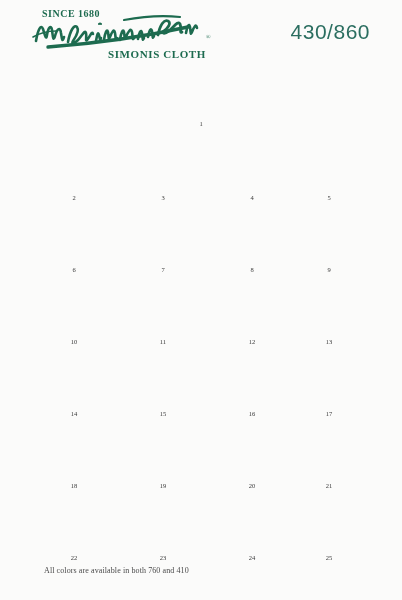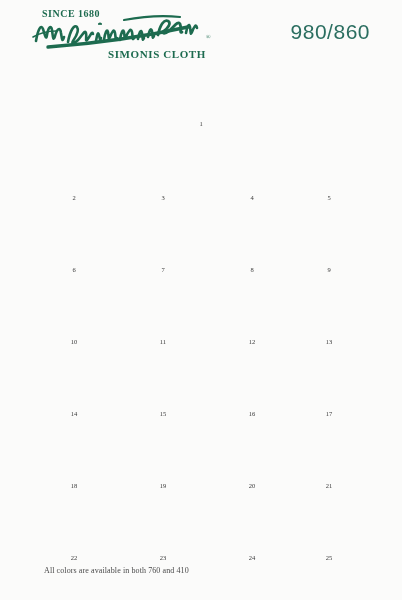--- a/index.html
+++ b/index.html
@@ -207,21 +207,21 @@
         <path d="M20 36 C60 33, 110 27, 160 16" stroke-width="3.4"></path>
         <path d="M96 9 C112 6, 134 4, 152 6" stroke-width="2.2"></path>
       </g>
     </svg>
 
     <div id="registered-mark">®</div>
 
     <div id="cloth-label">SIMONIS CLOTH</div>
   </div>
 
-  <div id="series-title">980/860</div>
+  <div id="series-title">430/860</div>
 </div>
 
 <div id="hero-swatch-wrap">
   <div id="hero-swatch" class="swatch">
     <div class="cloth" style="background-image: linear-gradient(45deg, rgba(255, 255, 255, 0.055) 25%, transparent 25%, transparent 75%, rgba(255, 255, 255, 0.055) 75%), linear-gradient(45deg, rgba(0, 0, 0, 0.055) 25%, transparent 25%, transparent 75%, rgba(0, 0, 0, 0.055) 75%), linear-gradient(rgb(11, 122, 75), rgb(11, 122, 75));"></div>
   </div>
   <div id="hero-number">1</div>
 </div>
 
 <div id="swatch-grid">

